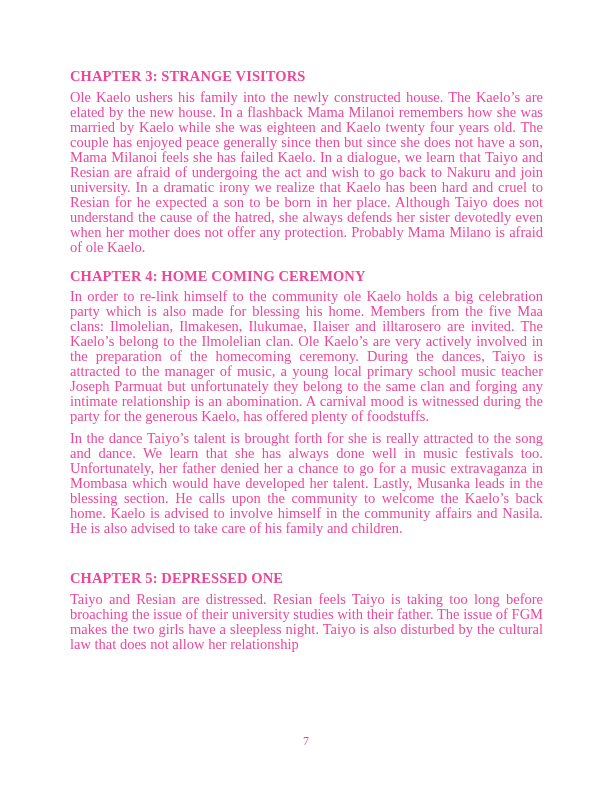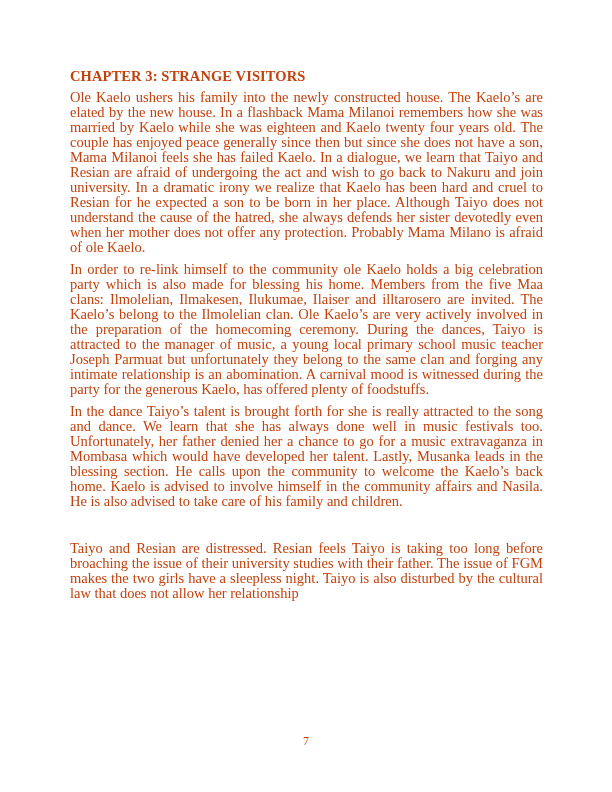--- a/index.html
+++ b/index.html
@@ -8,21 +8,21 @@
     background: #ffffff;
   }
   .page {
     width: 612px;
     height: 792px;
     background: #ffffff;
     position: relative;
     box-sizing: border-box;
     padding: 66px 69px 0 70px;
     font-family: "Liberation Serif", "DejaVu Serif", serif;
-    color: #c2410c;
+    color: #ec4899;
     overflow: hidden;
   }
   .heading {
     font-weight: bold;
     font-size: 14.5px;
     line-height: 21.5px;
     margin: 11px 0 2px 0;
     letter-spacing: 0.1px;
   }
   .section-first .heading {
@@ -51,23 +51,25 @@
 <body>
 
 <div class="page">
 
   <section class="section-first">
     <h2 class="heading">CHAPTER 3: STRANGE VISITORS</h2>
     <p class="para">Ole Kaelo ushers his family into the newly constructed house. The Kaelo’s are elated by the new house. In a flashback Mama Milanoi remembers how she was married by Kaelo while she was eighteen and Kaelo twenty four years old. The couple has enjoyed peace generally since then but since she does not have a son, Mama Milanoi feels she has failed Kaelo. In a dialogue, we learn that Taiyo and Resian are afraid of undergoing the act and wish to go back to Nakuru and join university. In a dramatic irony we realize that Kaelo has been hard and cruel to Resian for he expected a son to be born in her place. Although Taiyo does not understand the cause of the hatred, she always defends her sister devotedly even when her mother does not offer any protection. Probably Mama Milano is afraid of ole Kaelo.</p>
   </section>
 
   <section>
+    <h2 class="heading">CHAPTER 4: HOME COMING CEREMONY</h2>
     <p class="para">In order to re-link himself to the community ole Kaelo holds a big celebration party which is also made for blessing his home. Members from the five Maa clans: Ilmolelian, Ilmakesen, Ilukumae, Ilaiser and illtarosero are invited. The Kaelo’s belong to the Ilmolelian clan. Ole Kaelo’s are very actively involved in the preparation of the homecoming ceremony. During the dances, Taiyo is attracted to the manager of music, a young local primary school music teacher Joseph Parmuat but unfortunately they belong to the same clan and forging any intimate relationship is an abomination. A carnival mood is witnessed during the party for the generous Kaelo, has offered plenty of foodstuffs.</p>
     <p class="para">In the dance Taiyo’s talent is brought forth for she is really attracted to the song and dance. We learn that she has always done well in music festivals too. Unfortunately, her father denied her a chance to go for a music extravaganza in Mombasa which would have developed her talent. Lastly, Musanka leads in the blessing section. He calls upon the community to welcome the Kaelo’s back home. Kaelo is advised to involve himself in the community affairs and Nasila. He is also advised to take care of his family and children.</p>
   </section>
 
   <section class="section-ch5">
+    <h2 class="heading">CHAPTER 5: DEPRESSED ONE</h2>
     <p class="para">Taiyo and Resian are distressed. Resian feels Taiyo is taking too long before broaching the issue of their university studies with their father. The issue of FGM makes the two girls have a sleepless night. Taiyo is also disturbed by the cultural law that does not allow her relationship</p>
   </section>
 
   <div class="page-number">7</div>
 
 </div>
 
 </body></html>

